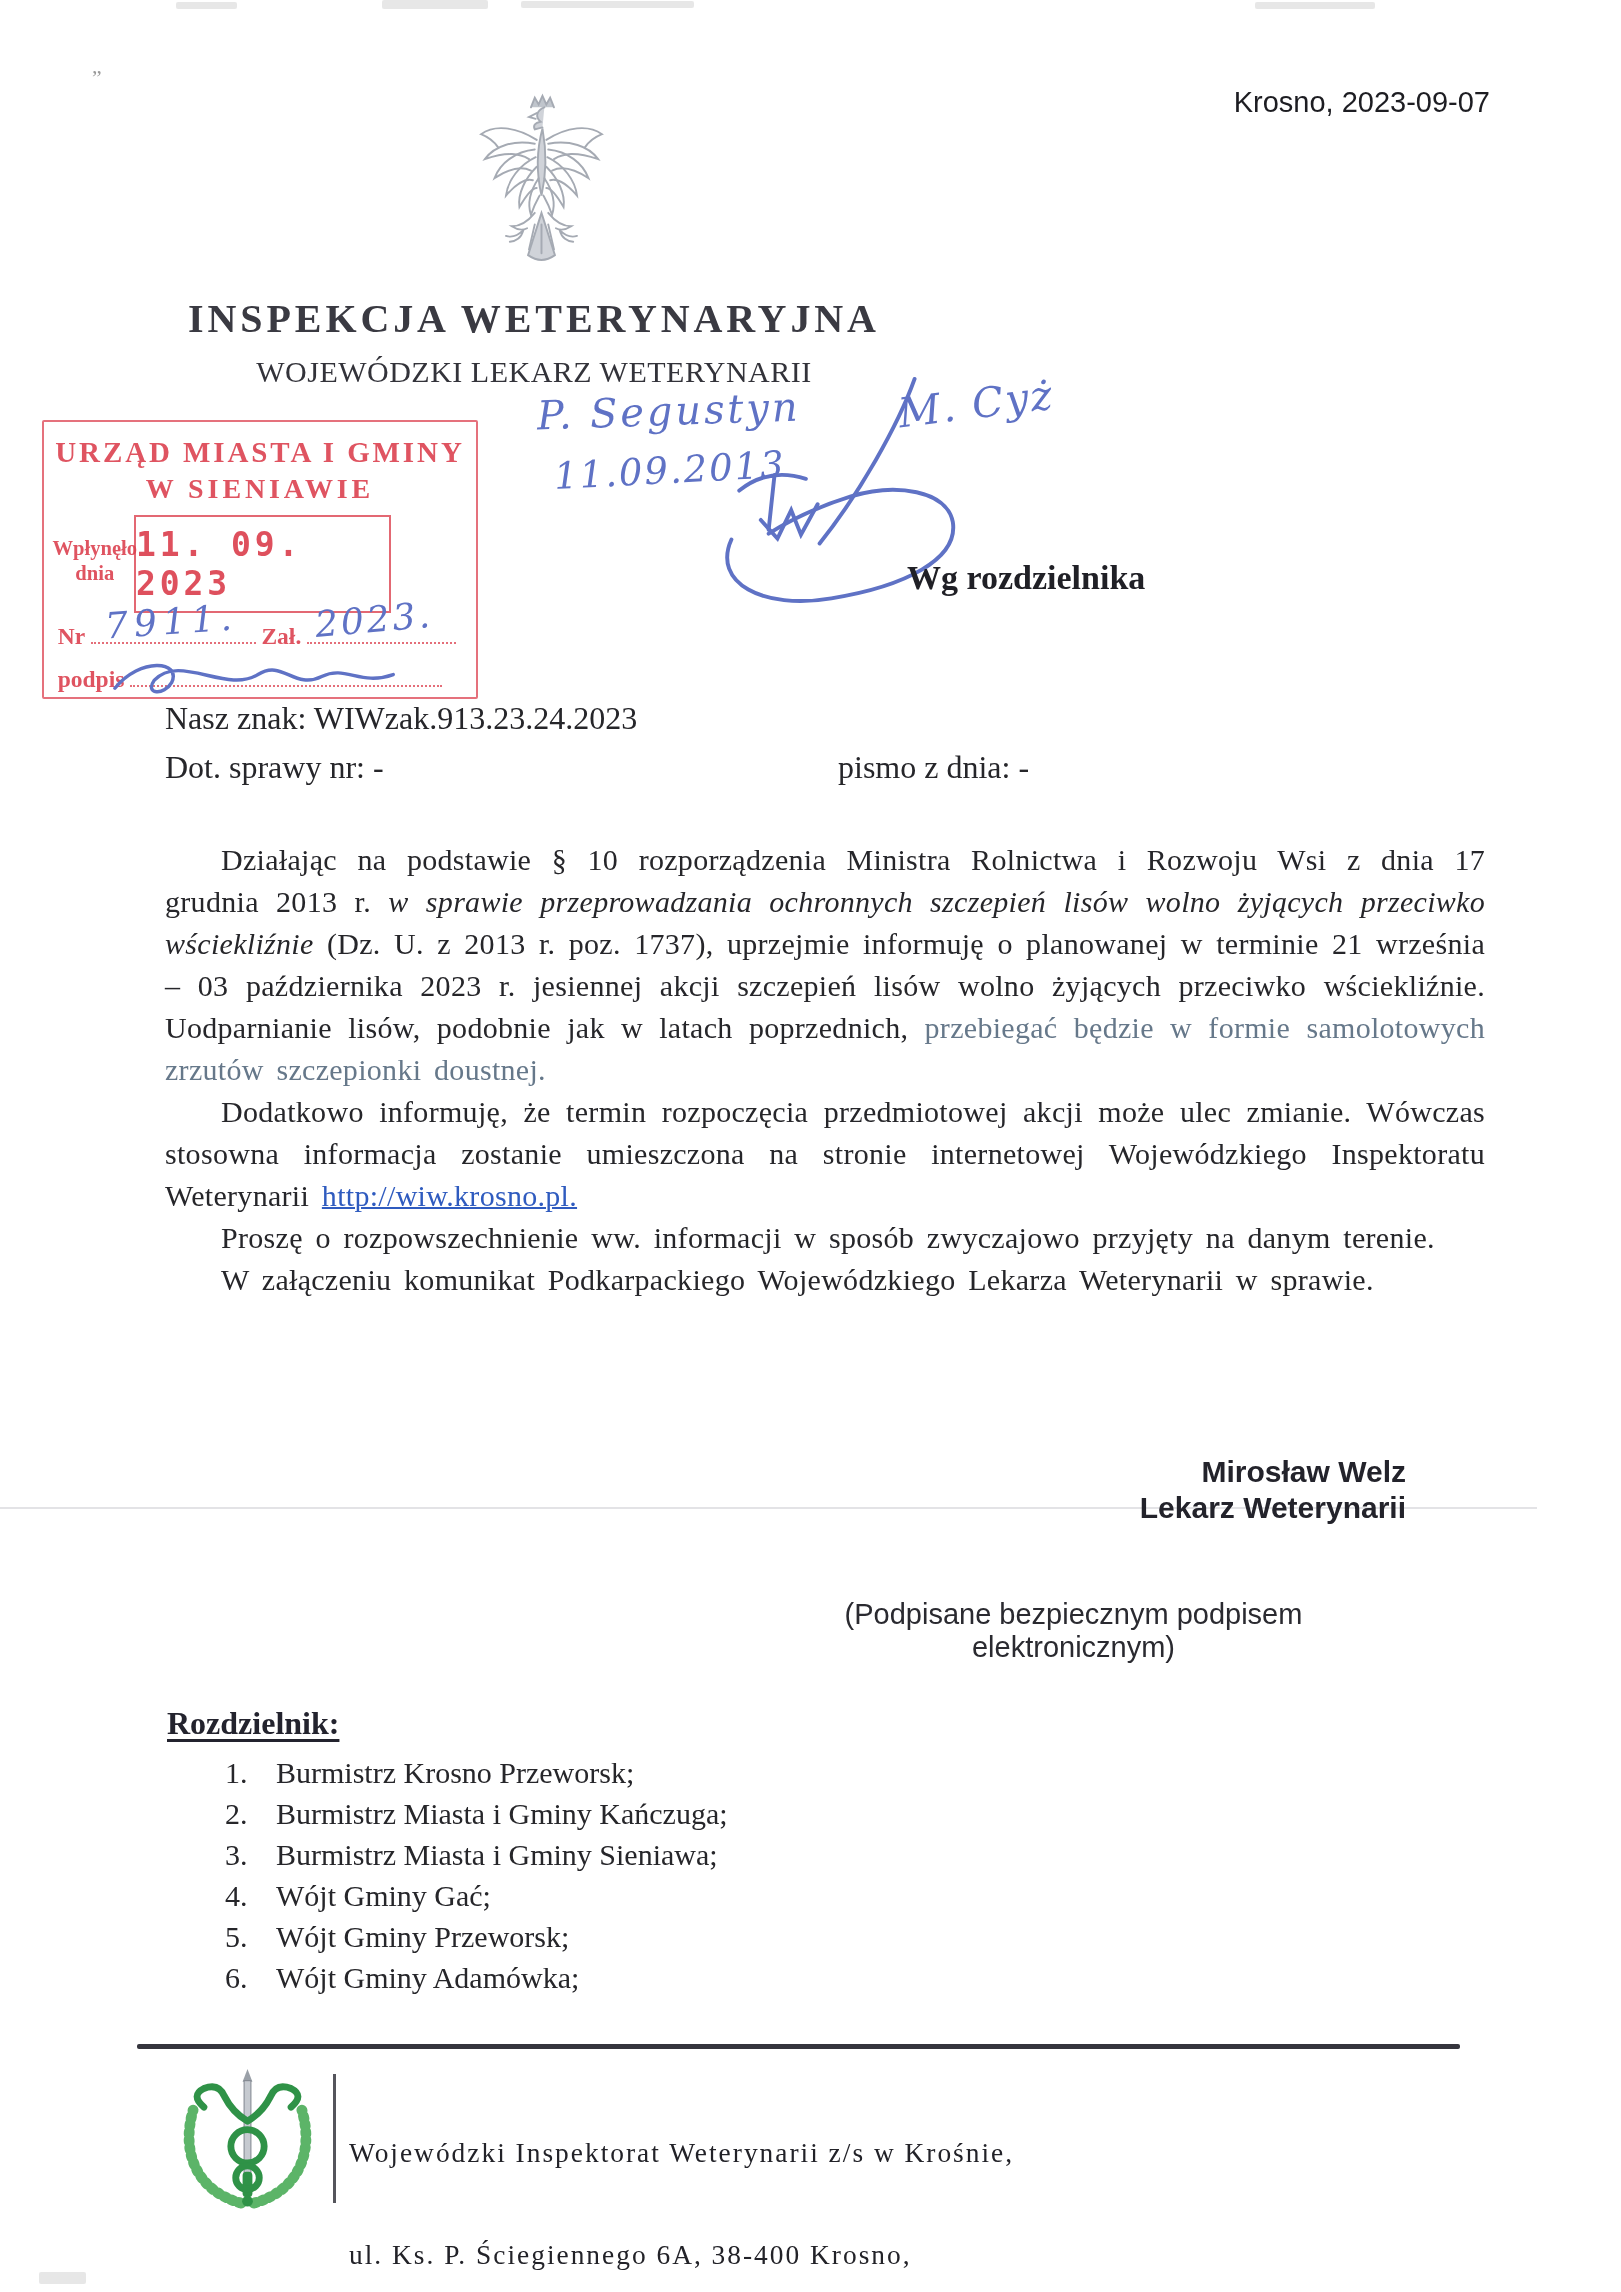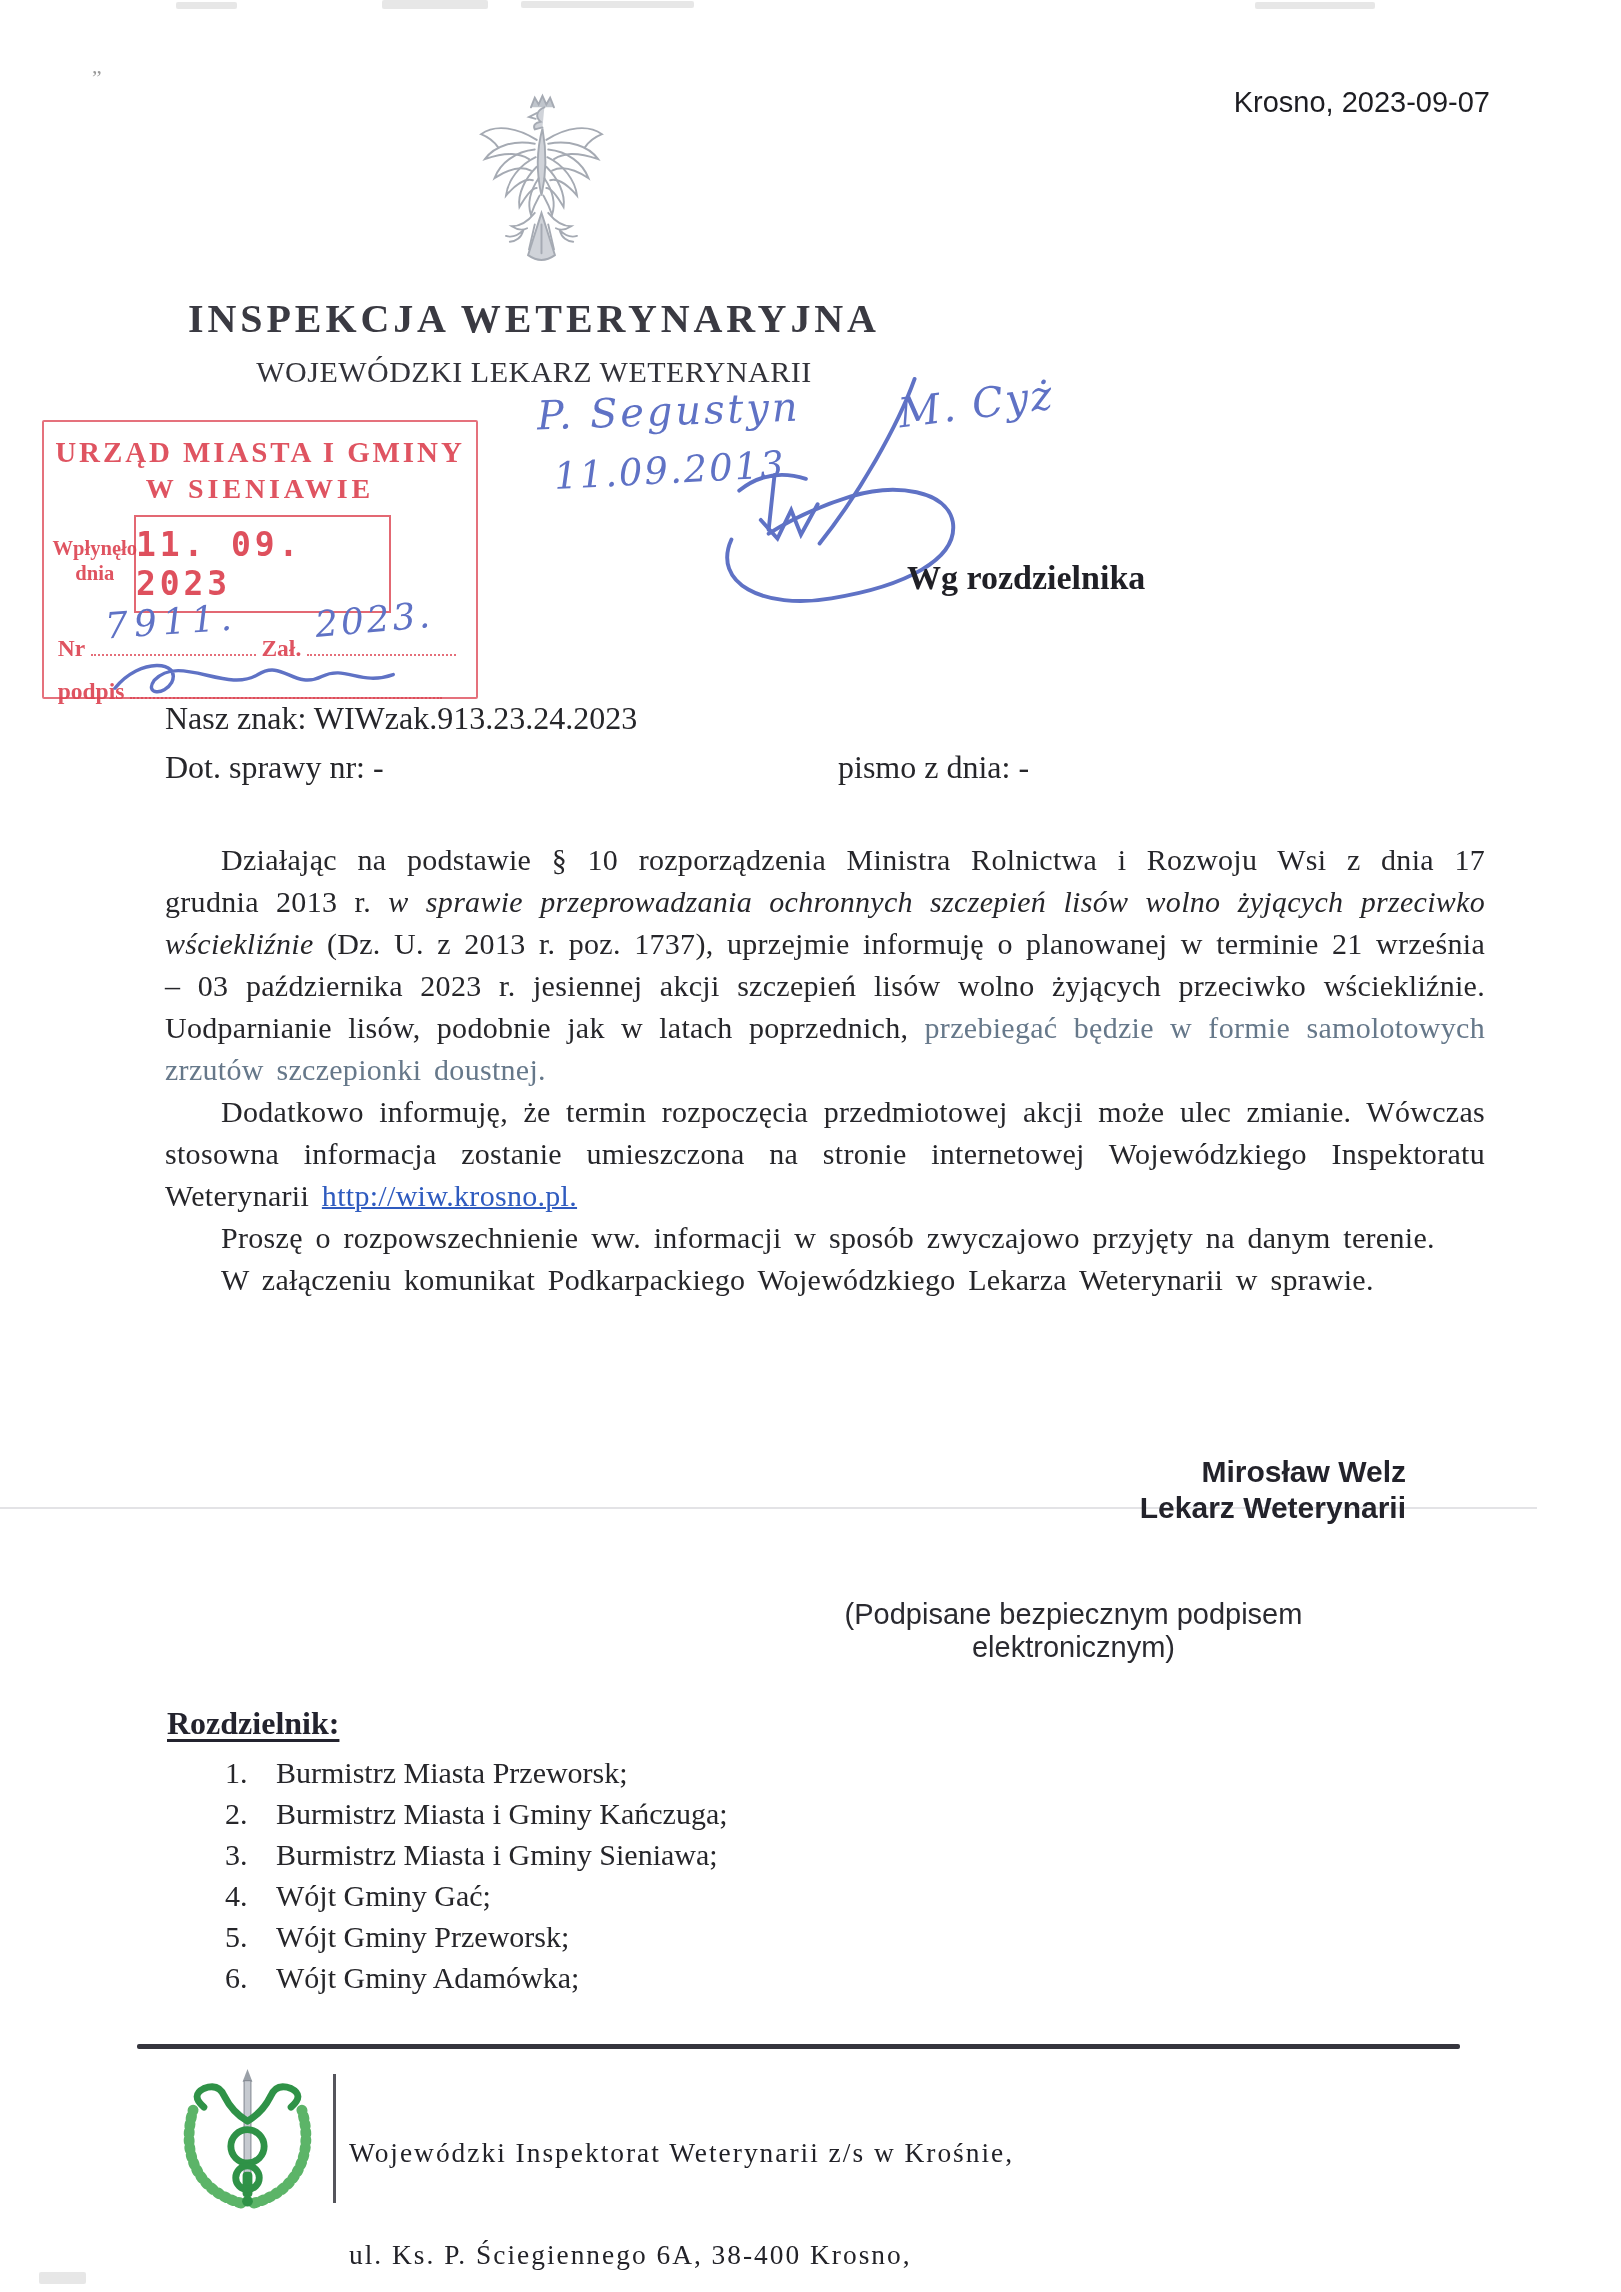--- a/index.html
+++ b/index.html
@@ -24,21 +24,21 @@
     border:2.9px solid rgba(220,66,80,.75);color:#dc4250;border-radius:2px;}
   .stamp-line1{position:absolute;top:13.7px;left:0;width:100%;text-align:center;
     font-weight:bold;font-size:29px;letter-spacing:2.9px;opacity:.9;}
   .stamp-line2{position:absolute;top:51px;left:0;width:100%;text-align:center;
     font-weight:bold;font-size:28px;letter-spacing:3.9px;opacity:.9;}
   .stamp-received{position:absolute;left:7.8px;top:114px;width:86px;text-align:center;
     font-size:20.6px;line-height:24.5px;font-weight:bold;opacity:.9;}
   .stamp-datebox{position:absolute;left:90px;top:93px;width:253px;height:94px;
     border:2px solid rgba(220,66,80,.8);display:flex;align-items:center;justify-content:center;}
   .stamp-date{font-family:"DejaVu Sans Mono",monospace;font-size:33px;letter-spacing:3.9px;font-weight:bold;opacity:.92;}
-  .stamp-row{position:absolute;left:13.7px;font-size:23.5px;font-weight:bold;opacity:.9;white-space:nowrap;margin-top:12px;}
+  .stamp-row{position:absolute;left:13.7px;font-size:23.5px;font-weight:bold;opacity:.9;white-space:nowrap;}
   .row-nr{top:200px;}
   .row-podpis{top:243px;}
   .dotted{display:inline-block;border-bottom:2.9px dotted rgba(220,66,80,.85);height:19.6px;vertical-align:baseline;}
   .hw{font-family:"DejaVu Serif",serif;font-style:italic;color:#5f72c5;position:absolute;white-space:nowrap;}
   .hw-nr{left:61px;top:179px;font-size:36px;transform:rotate(-4deg);letter-spacing:5.9px;}
   .hw-zal{left:271px;top:177px;font-size:36px;transform:rotate(-5deg);letter-spacing:2.9px;}
   .stamp-scribble{position:absolute;left:67px;top:227px;width:294px;height:55px;}
   
   .hw-name{left:537px;top:388px;font-size:40px;transform:rotate(-2deg);letter-spacing:2.9px;}
   .hw-initials{left:898px;top:380px;font-size:41px;transform:rotate(-7deg);letter-spacing:2px;}
@@ -171,21 +171,21 @@
   <div class="sig-block">
     <div>Mirosław Welz</div>
     <div>Lekarz Weterynarii</div>
   </div>
   <div class="esign">(Podpisane bezpiecznym podpisem elektronicznym)</div>
 
   <div class="dist-head">Rozdzielnik:</div>
   <div class="dist-list">
     <div class="dist-row">
         <span class="dist-num">1.</span>
-        <span>Burmistrz Miasta Przeworsk;</span>
+        <span>Burmistrz Krosno Przeworsk;</span>
       </div>
     <div class="dist-row">
         <span class="dist-num">2.</span>
         <span>Burmistrz Miasta i Gminy Kańczuga;</span>
       </div>
     <div class="dist-row">
         <span class="dist-num">3.</span>
         <span>Burmistrz Miasta i Gminy Sieniawa;</span>
       </div>
     <div class="dist-row">

